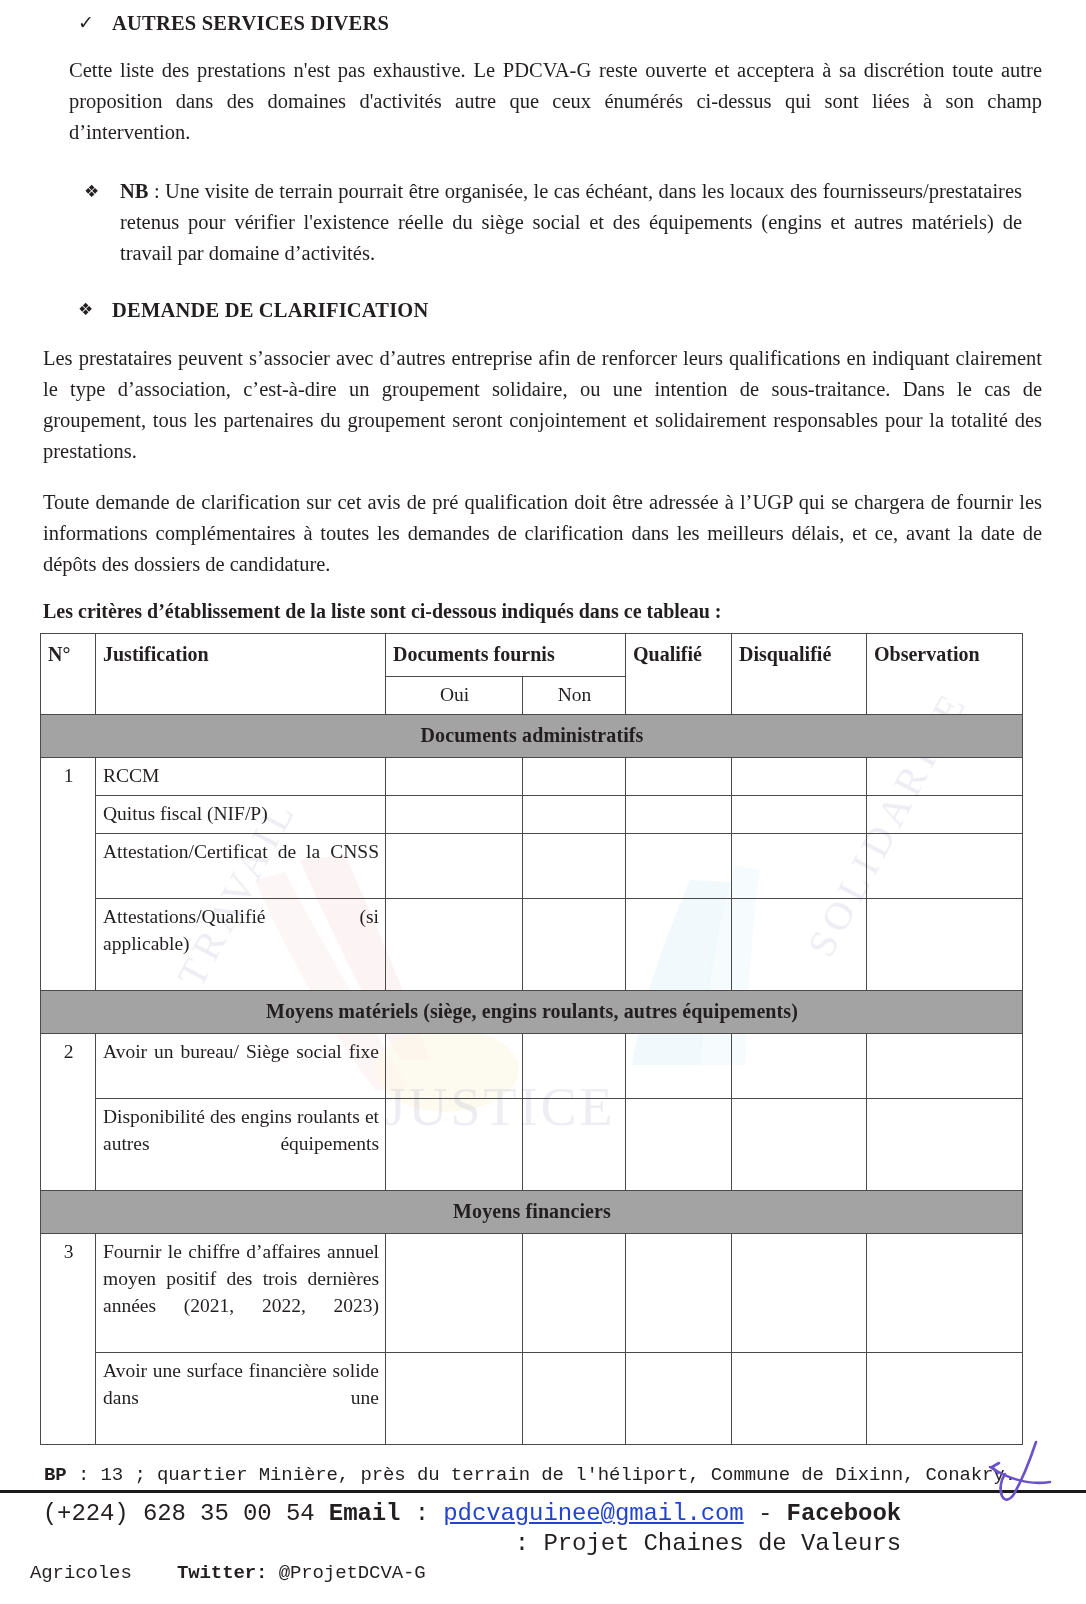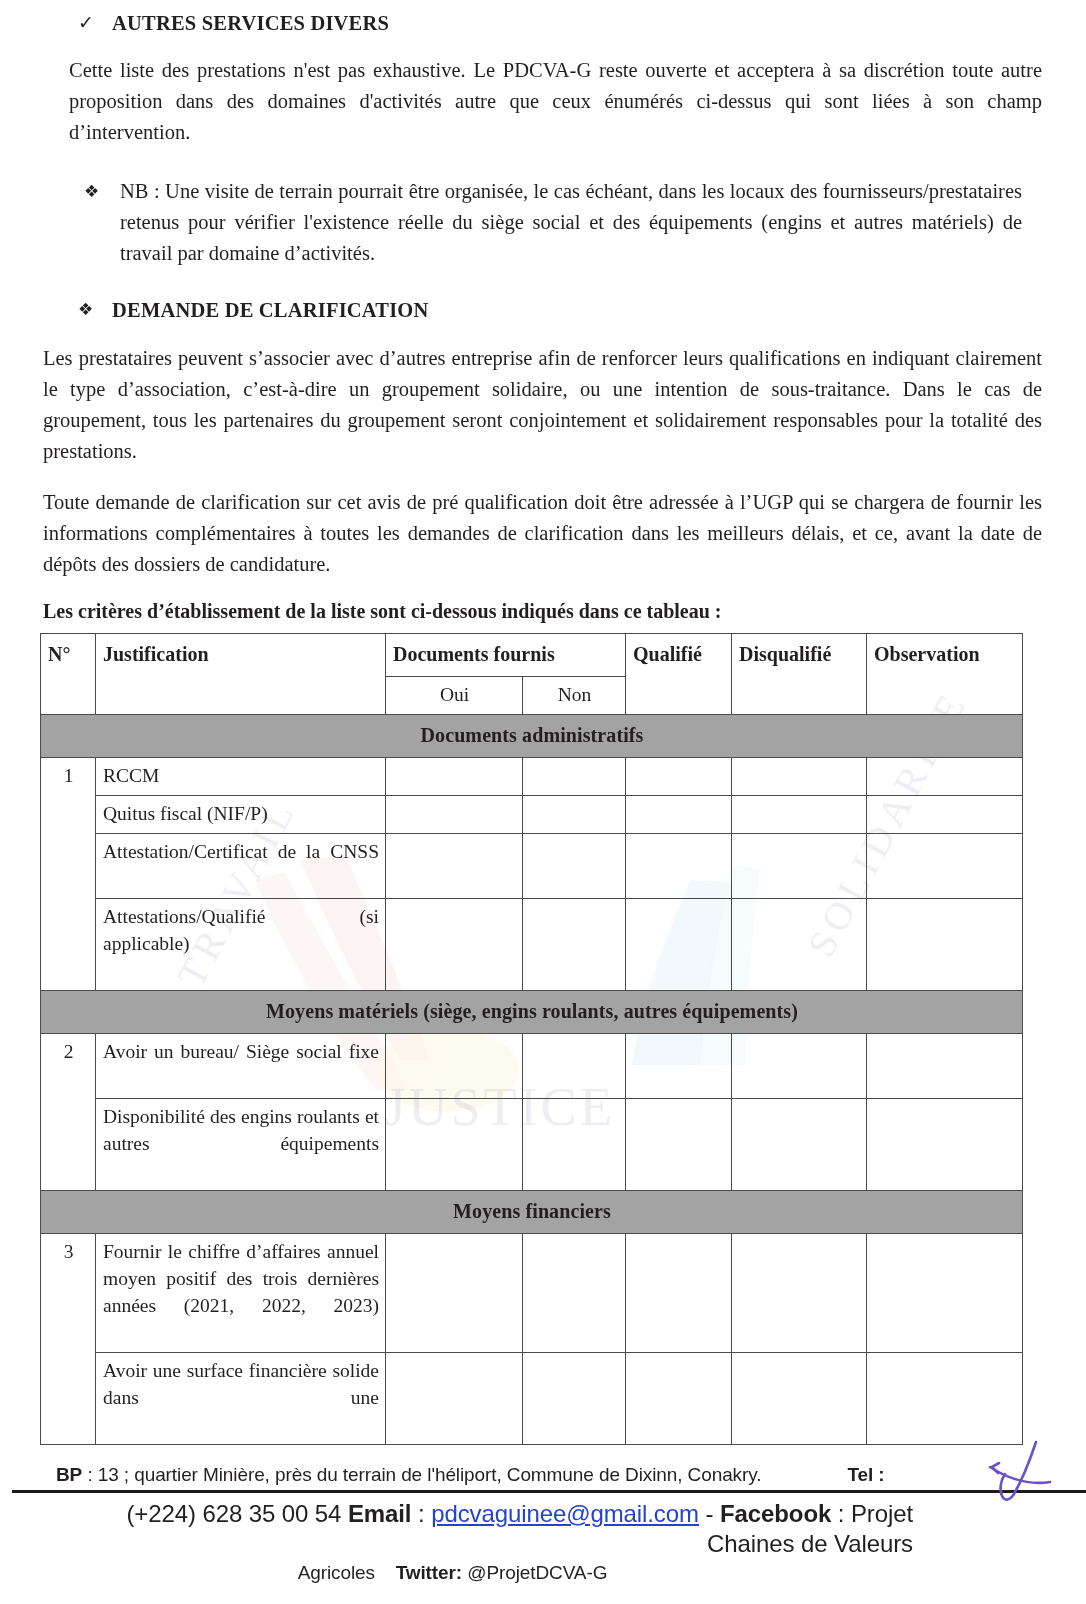--- a/index.html
+++ b/index.html
@@ -73,21 +73,21 @@
     flex: 0 0 36px;
     font-size: 17px;
     line-height: 31px;
   }
   .nb-block .nb-text {
     flex: 1 1 auto;
     font-size: 20.5px;
     line-height: 31px;
     text-align: justify;
   }
-  .nb-text b { font-weight: normal; }
+  .nb-text b { font-weight: bold; }
 
   .sec-head {
     display: flex;
     align-items: flex-start;
     margin: 27px 0 0 78px;
   }
   .sec-head .glyph {
     flex: 0 0 34px;
     font-size: 17px;
     line-height: 28px;
@@ -175,25 +175,25 @@
     content: "";
     display: inline-block;
     width: 100%;
   }
 
   
 
   
   .footer {
     position: absolute;
-    left: 12px;
+    left: 0;
     top: 1462px;
     width: 961px;
     z-index: 3;
-    font-family: Liberation Sans, sans-serif;
+    font-family: Liberation Mono, monospace;
     color: #231f20;
   }
   .footer-line1 {
     font-size: 19px;
     line-height: 26px;
     padding-left: 44px;
     white-space: nowrap;
     letter-spacing: -0.1px;
   }
   .footer-line1 b { font-weight: bold; }
@@ -211,21 +211,20 @@
     letter-spacing: -0.1px;
   }
   .footer-line2 b { font-weight: bold; }
   .mail-link {
     color: #2244cc;
     text-decoration: underline;
   }
   .footer-line3 {
     font-size: 19px;
     line-height: 28px;
-    text-align: center;
     padding: 0 110px 0 30px;
     letter-spacing: -0.1px;
   }
   .footer-line3 b { font-weight: bold; }
   .tel-gap { display: inline-block; width: 86px; }
 
   .signature {
     position: absolute;
     right: 22px;
     top: 1434px;

